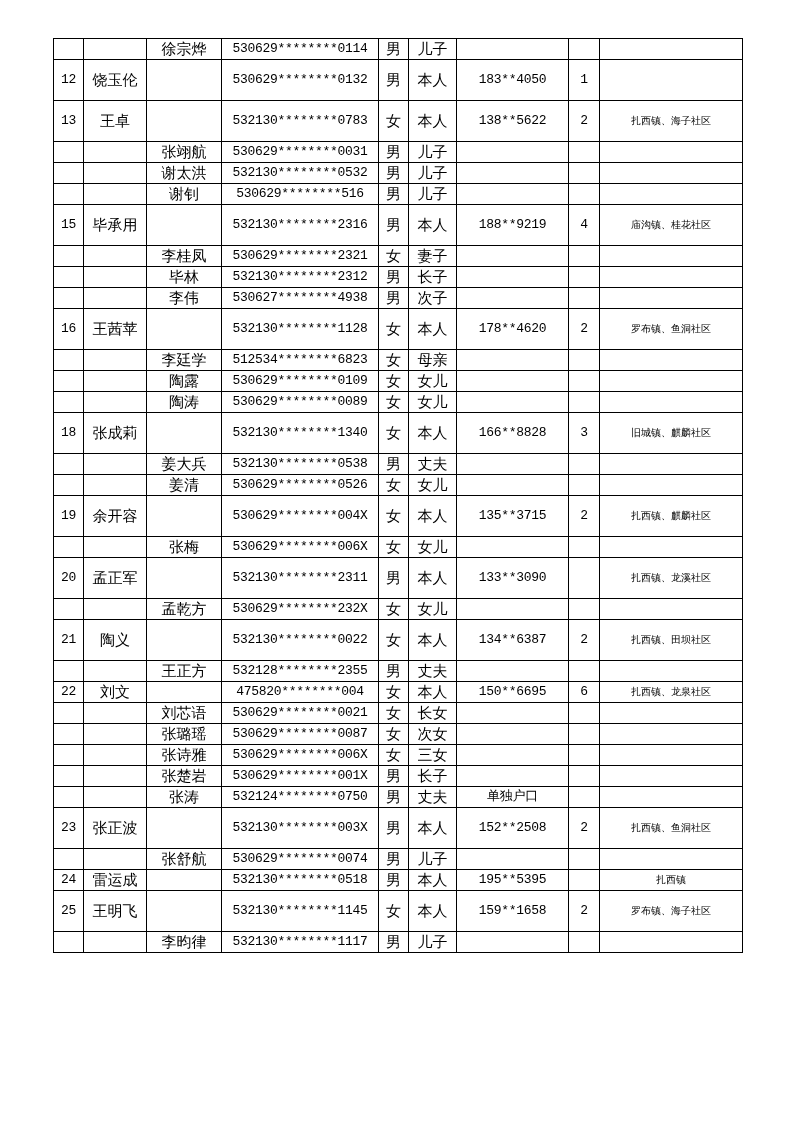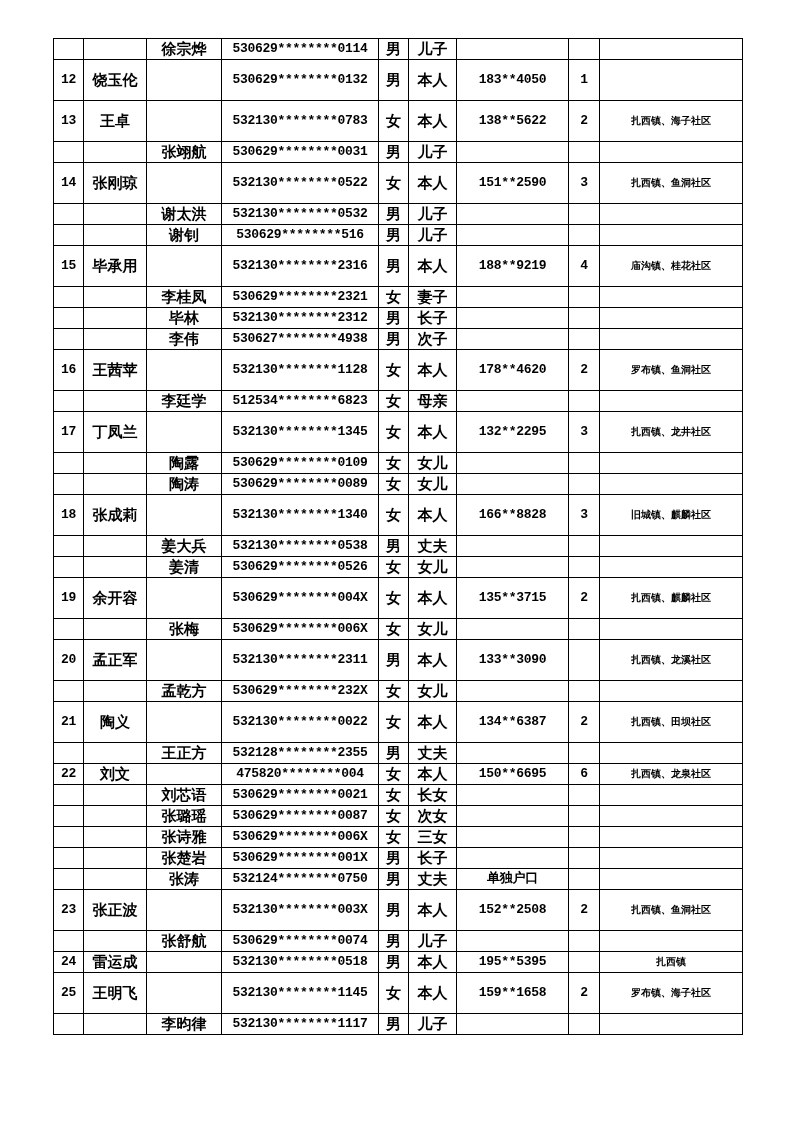--- a/index.html
+++ b/index.html
@@ -2,21 +2,20 @@
 <html><head>
   <meta charset="utf-8">
   <style>
     html, body { margin: 0; padding: 0; background: #ffffff; }
     body { width: 793px; height: 1122px; position: relative; overflow: hidden;
            font-family: "DejaVu Sans", "Liberation Sans", sans-serif; color: #000; }
     #roster {
       position: absolute; left: 53px; top: 38px;
       border-collapse: collapse; table-layout: fixed;
       width: 689px;
-      font-weight: bold;
     }
     #roster td {
       border: 1px solid #000; padding: 0; text-align: center; vertical-align: middle;
       font-size: 14px; line-height: 16px; white-space: nowrap; overflow: hidden;
     }
     #roster tr.short td { height: 20px; }
     #roster tr.tall td { height: 40px; }
     #roster td.id, #roster td.phone, #roster td.num, #roster td.count {
       font-family: "Liberation Mono", "DejaVu Sans Mono", monospace; font-size: 13px; letter-spacing: -0.3px;
     }
@@ -80,31 +79,20 @@
     <td class="name"></td>
     <td class="member">张翊航</td>
     <td class="id">530629********0031</td>
     <td class="sex">男</td>
     <td class="rel">儿子</td>
     <td class="phone"></td>
     <td class="count"></td>
     <td class="addr"></td>
   </tr>
 
-  <tr class="tall">
-    <td class="num">14</td>
-    <td class="name">张刚琼</td>
-    <td class="member"></td>
-    <td class="id">532130********0522</td>
-    <td class="sex">女</td>
-    <td class="rel">本人</td>
-    <td class="phone">151**2590</td>
-    <td class="count">3</td>
-    <td class="addr">扎西镇、鱼洞社区</td>
-  </tr>
 
   <tr class="short">
     <td class="num"></td>
     <td class="name"></td>
     <td class="member">谢太洪</td>
     <td class="id">532130********0532</td>
     <td class="sex">男</td>
     <td class="rel">儿子</td>
     <td class="phone"></td>
     <td class="count"></td>
@@ -188,31 +176,20 @@
     <td class="name"></td>
     <td class="member">李廷学</td>
     <td class="id">512534********6823</td>
     <td class="sex">女</td>
     <td class="rel">母亲</td>
     <td class="phone"></td>
     <td class="count"></td>
     <td class="addr"></td>
   </tr>
 
-  <tr class="tall">
-    <td class="num">17</td>
-    <td class="name">丁凤兰</td>
-    <td class="member"></td>
-    <td class="id">532130********1345</td>
-    <td class="sex">女</td>
-    <td class="rel">本人</td>
-    <td class="phone">132**2295</td>
-    <td class="count">3</td>
-    <td class="addr">扎西镇、龙井社区</td>
-  </tr>
 
   <tr class="short">
     <td class="num"></td>
     <td class="name"></td>
     <td class="member">陶露</td>
     <td class="id">530629********0109</td>
     <td class="sex">女</td>
     <td class="rel">女儿</td>
     <td class="phone"></td>
     <td class="count"></td>

